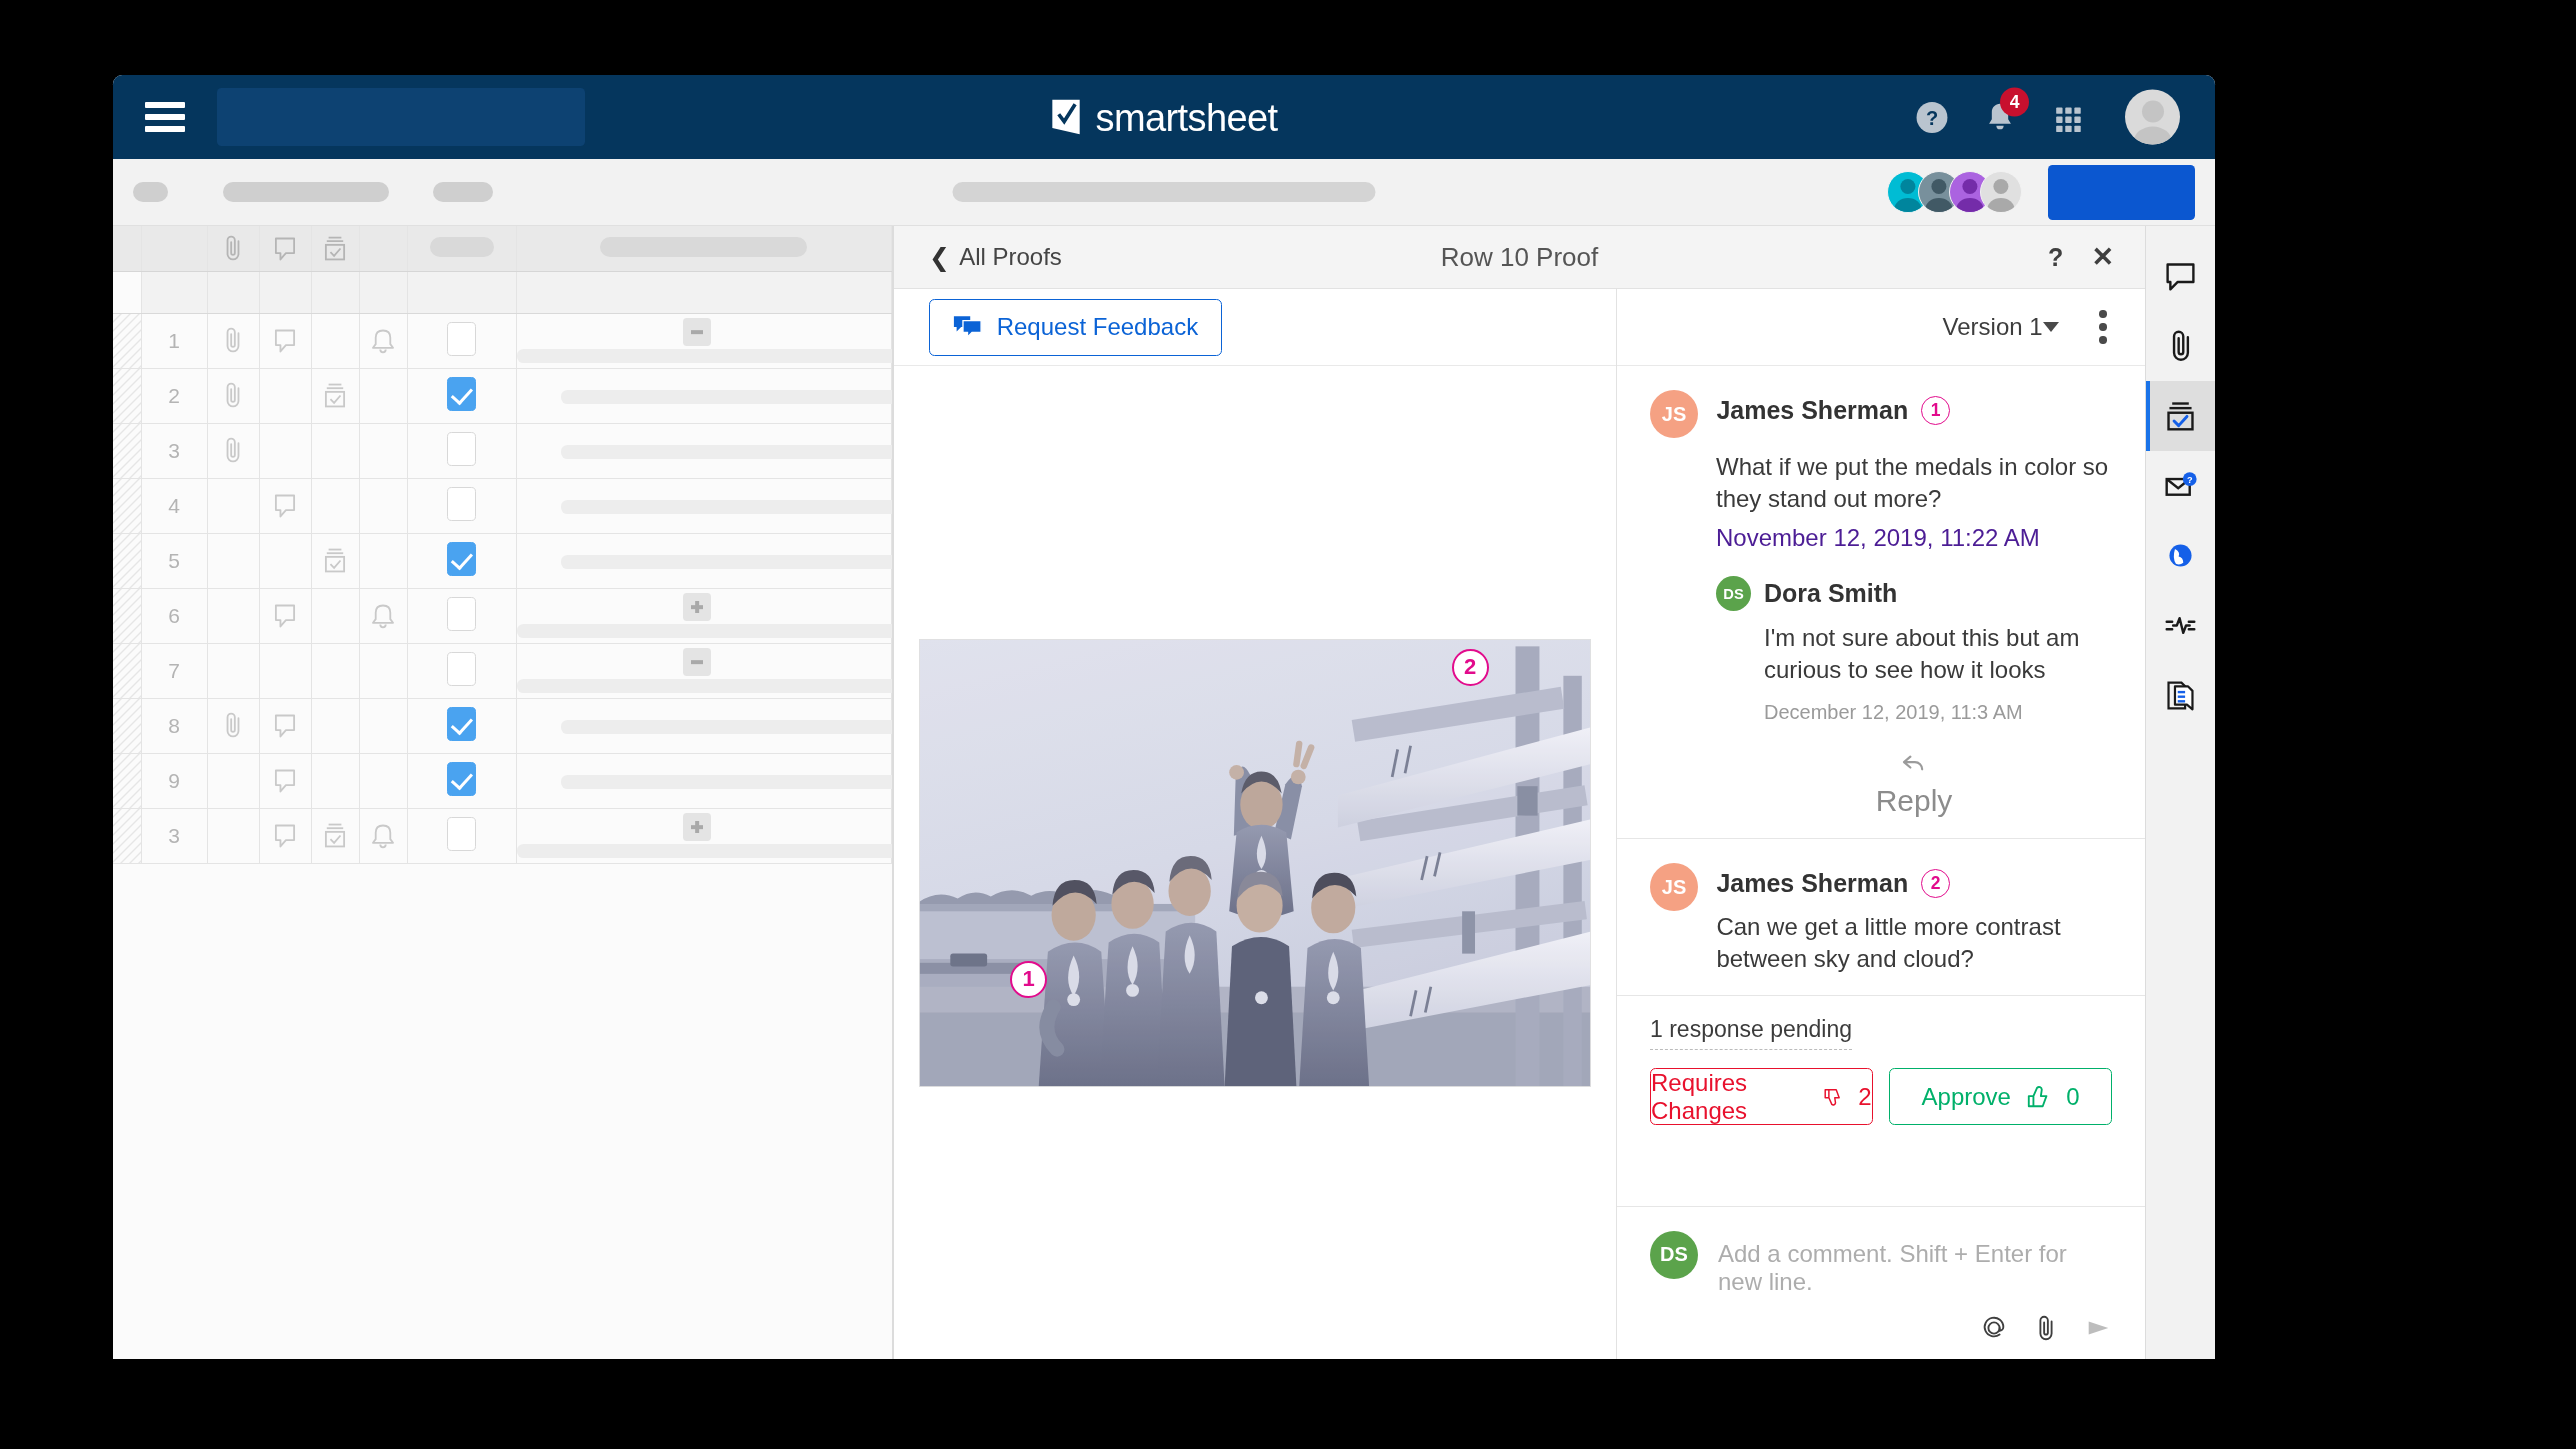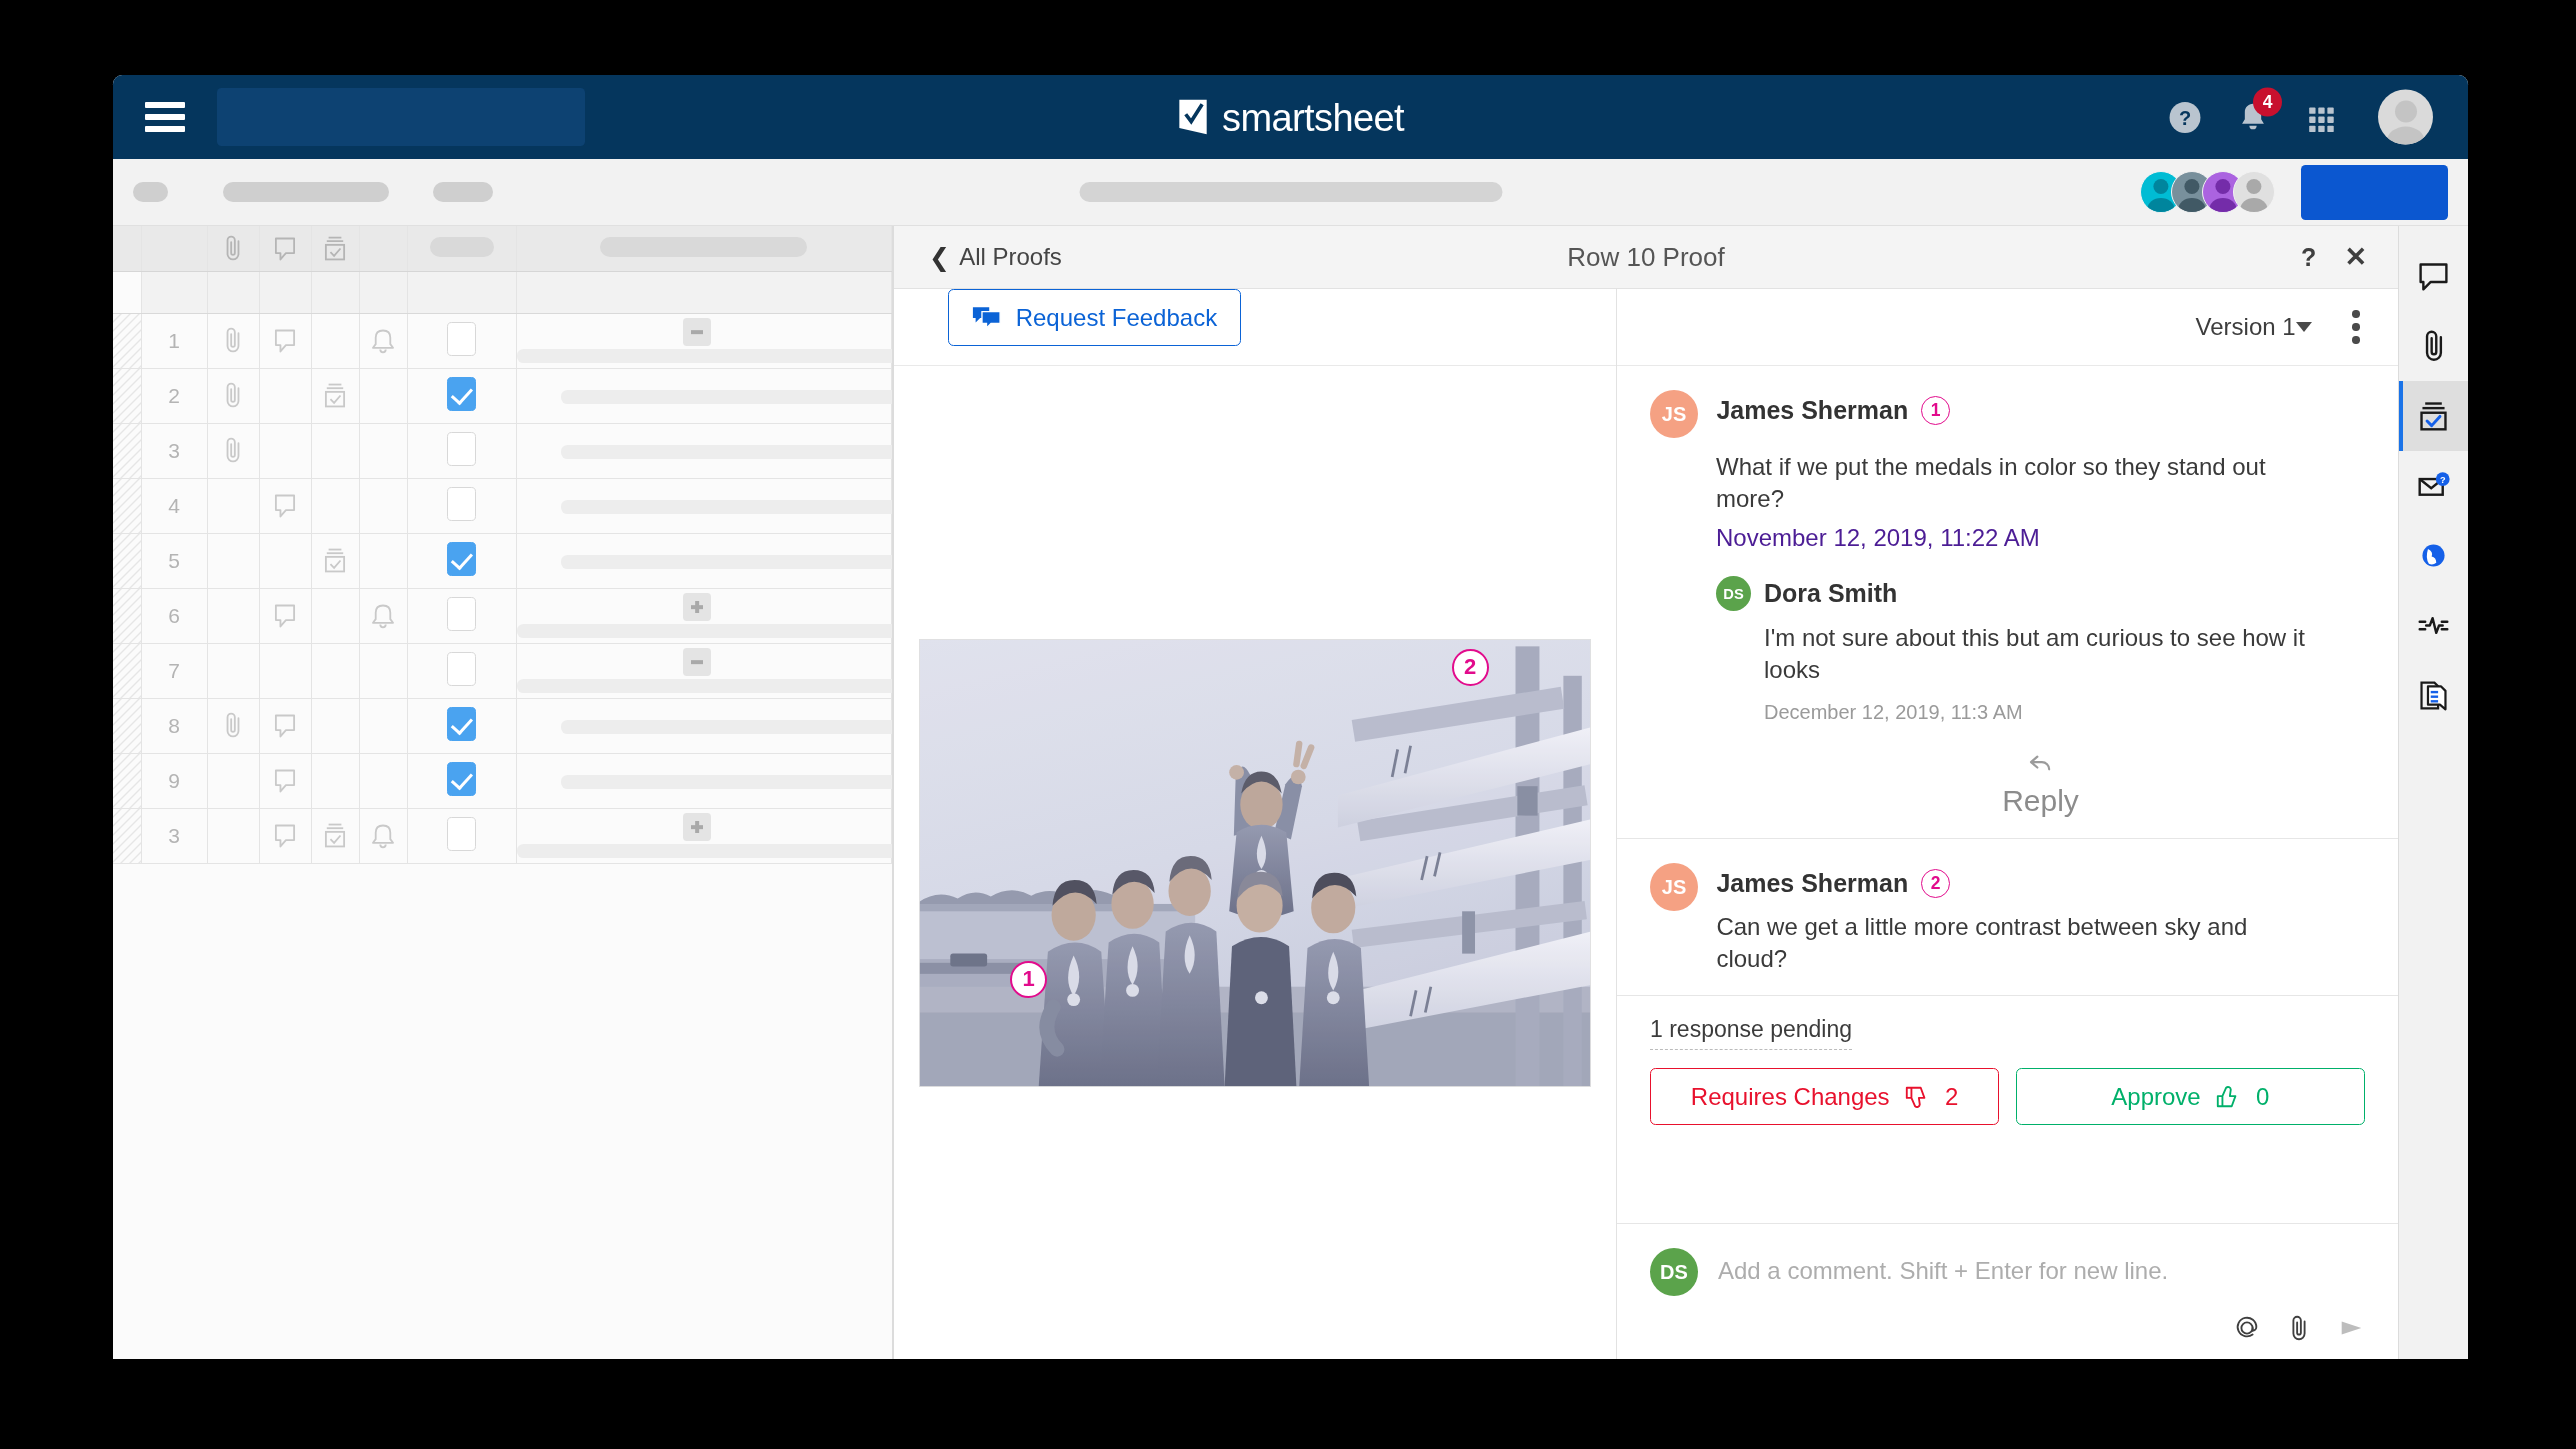--- a/index.html
+++ b/index.html
@@ -7,21 +7,21 @@
     width: 2576px; height: 1450px;
     background: #000;
     font-family: "Liberation Sans", sans-serif;
     overflow: hidden;
   }
 
   
   #app-window {
     position: absolute;
     left: 113px; top: 75px;
-    width: 2355px; height: 1284px;
+    width: 2102px; height: 1284px;
     border-radius: 9.2px 9.2px 0 0;
     overflow: hidden;
     background: #fff;
   }
 
   
   .global-header {
     position: relative;
     height: 84px;
     background: #05365d;
@@ -233,23 +233,22 @@
   
   .viewer {
     width: 723px;
     display: flex; flex-direction: column;
     border-right: 0.9px solid #e2e2e2;
     min-width: 0;
   }
   .viewer-toolbar {
     height: 77px;
     border-bottom: 0.9px solid #e9e9e9;
-    display: flex; align-items: flex-start;
+    display: flex; align-items: center;
     flex: 0 0 auto;
-    padding-left: 19px;
   }
   .req-feedback {
     margin-left: 35px;
     height: 57px;
     border: 1.8px solid #0b63d6;
     border-radius: 5.5px;
     background: #fff;
     color: #0b63d6;
     font-size: 24px;
     display: flex; align-items: center; gap: 14.7px;

